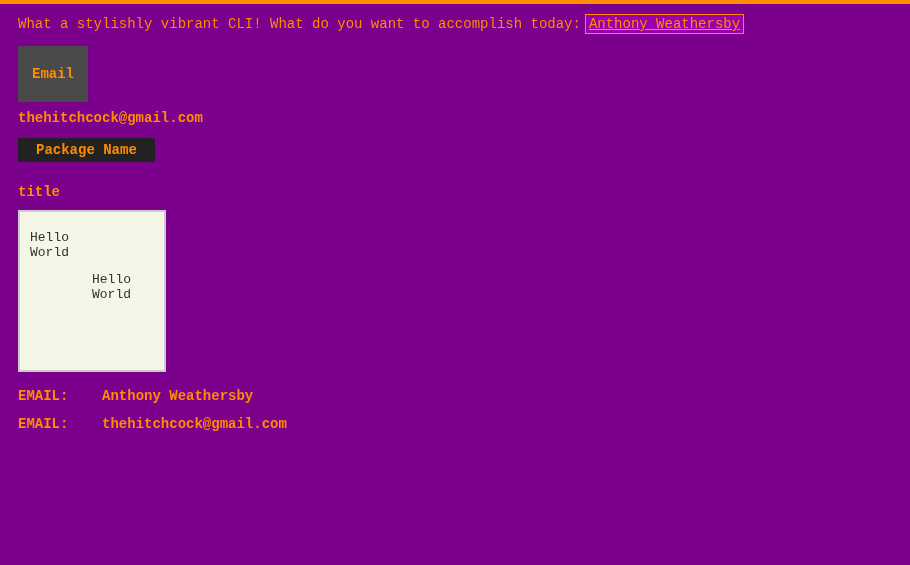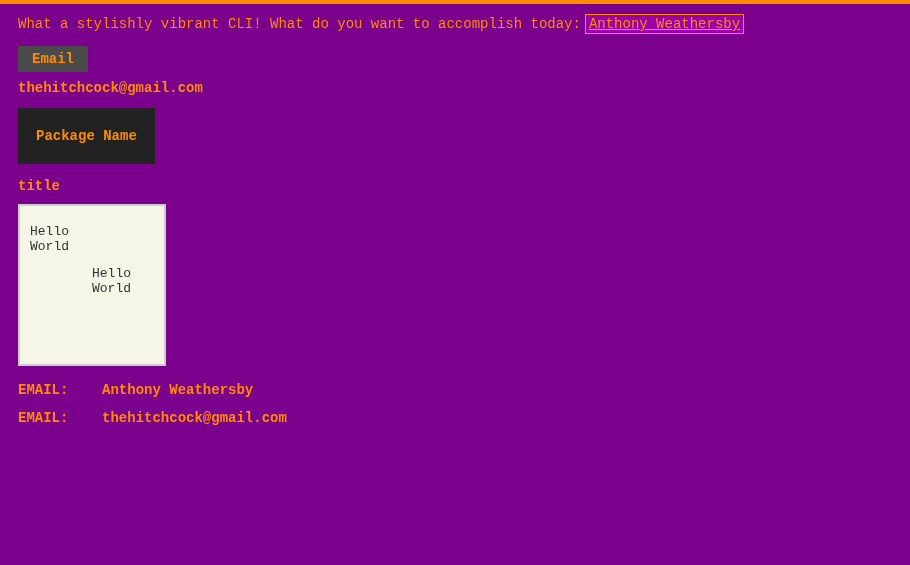--- a/index.html
+++ b/index.html
@@ -54,42 +54,42 @@
       padding: 1px 3px;
     }
 
     .email-button {
       display: inline-block;
       background-color: #4a4a4a;
       color: #ff8c00;
       font-family: 'Courier New', Courier, monospace;
       font-size: 14px;
       font-weight: bold;
-      padding: 5px 14px;
+      padding: 20px 14px;
       margin-bottom: 8px;
       cursor: pointer;
       border: none;
     }
 
     .email-text {
       color: #ff8c00;
       font-size: 14px;
       font-weight: bold;
       margin-bottom: 12px;
     }
 
     .package-button {
       display: inline-block;
       background-color: #222222;
       color: #ff8c00;
       font-family: 'Courier New', Courier, monospace;
       font-size: 14px;
       font-weight: bold;
-      padding: 20px 18px;
-      margin-bottom: 14px;
+      padding: 4px 18px;
+      margin-bottom: 22px;
       cursor: pointer;
       border: none;
     }
 
     .title-text {
       color: #ff8c00;
       font-size: 14px;
       font-weight: bold;
       margin-bottom: 10px;
     }

